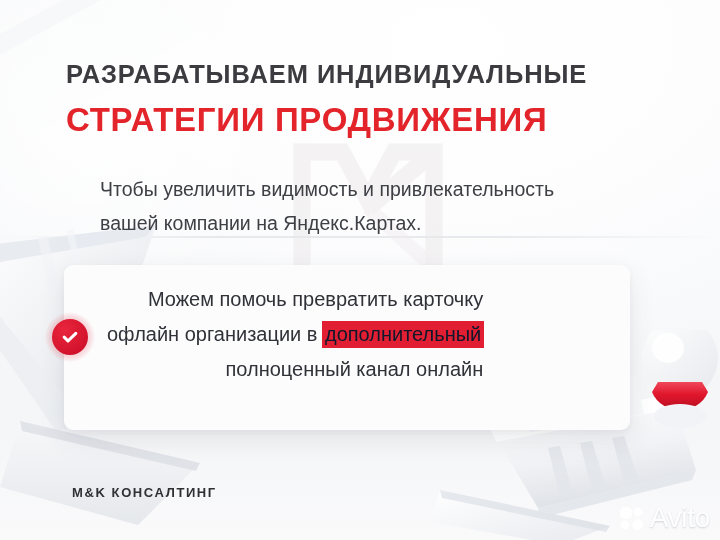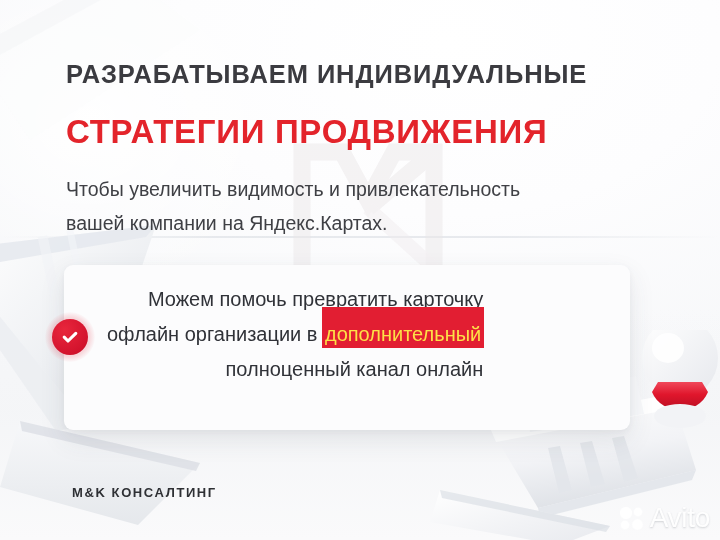--- a/index.html
+++ b/index.html
@@ -70,33 +70,32 @@
     white-space: nowrap;
   }
   .headline-2 {
     position: absolute;
     left: 66px; top: 101px;
     font-size: 33px;
     font-weight: bold;
     letter-spacing: 0.7px;
     color: #e3242b;
     white-space: nowrap;
-    margin-top: 12px;
   }
 
   
   .subtitle {
     position: absolute;
     left: 66px; top: 172px;
     width: 600px;
     font-size: 19.5px;
     line-height: 34px;
     color: #3f4045;
   }
-  .subtitle span { display: block; white-space: nowrap; }
+  .subtitle span { display: block; white-space: nowrap; margin-left: 34px; }
 
   
   .card {
     position: absolute;
     left: 64px; top: 265px;
     width: 566px; height: 165px;
     background: #fcfcfd;
     border-radius: 9px;
     box-shadow: 0 10px 26px rgba(60,64,74,0.10), 0 2px 6px rgba(60,64,74,0.05);
   }
@@ -104,22 +103,22 @@
     position: absolute;
     left: 43px; top: 17px;
     font-size: 20px;
     line-height: 35px;
     color: #303238;
     text-align: right;
   }
   .card-text .line { white-space: nowrap; }
   .hl {
     background: #e21e32;
-    color: #fde047;
-    padding: 16px 3px 3px 3px;
+    color: #0f172a;
+    padding: 2px 3px 3px 3px;
     margin: 0 -1px;
   }
 
   
   .check-badge {
     position: absolute;
     left: 45px; top: 312px;
     width: 50px; height: 50px;
   }
   .check-glow {

